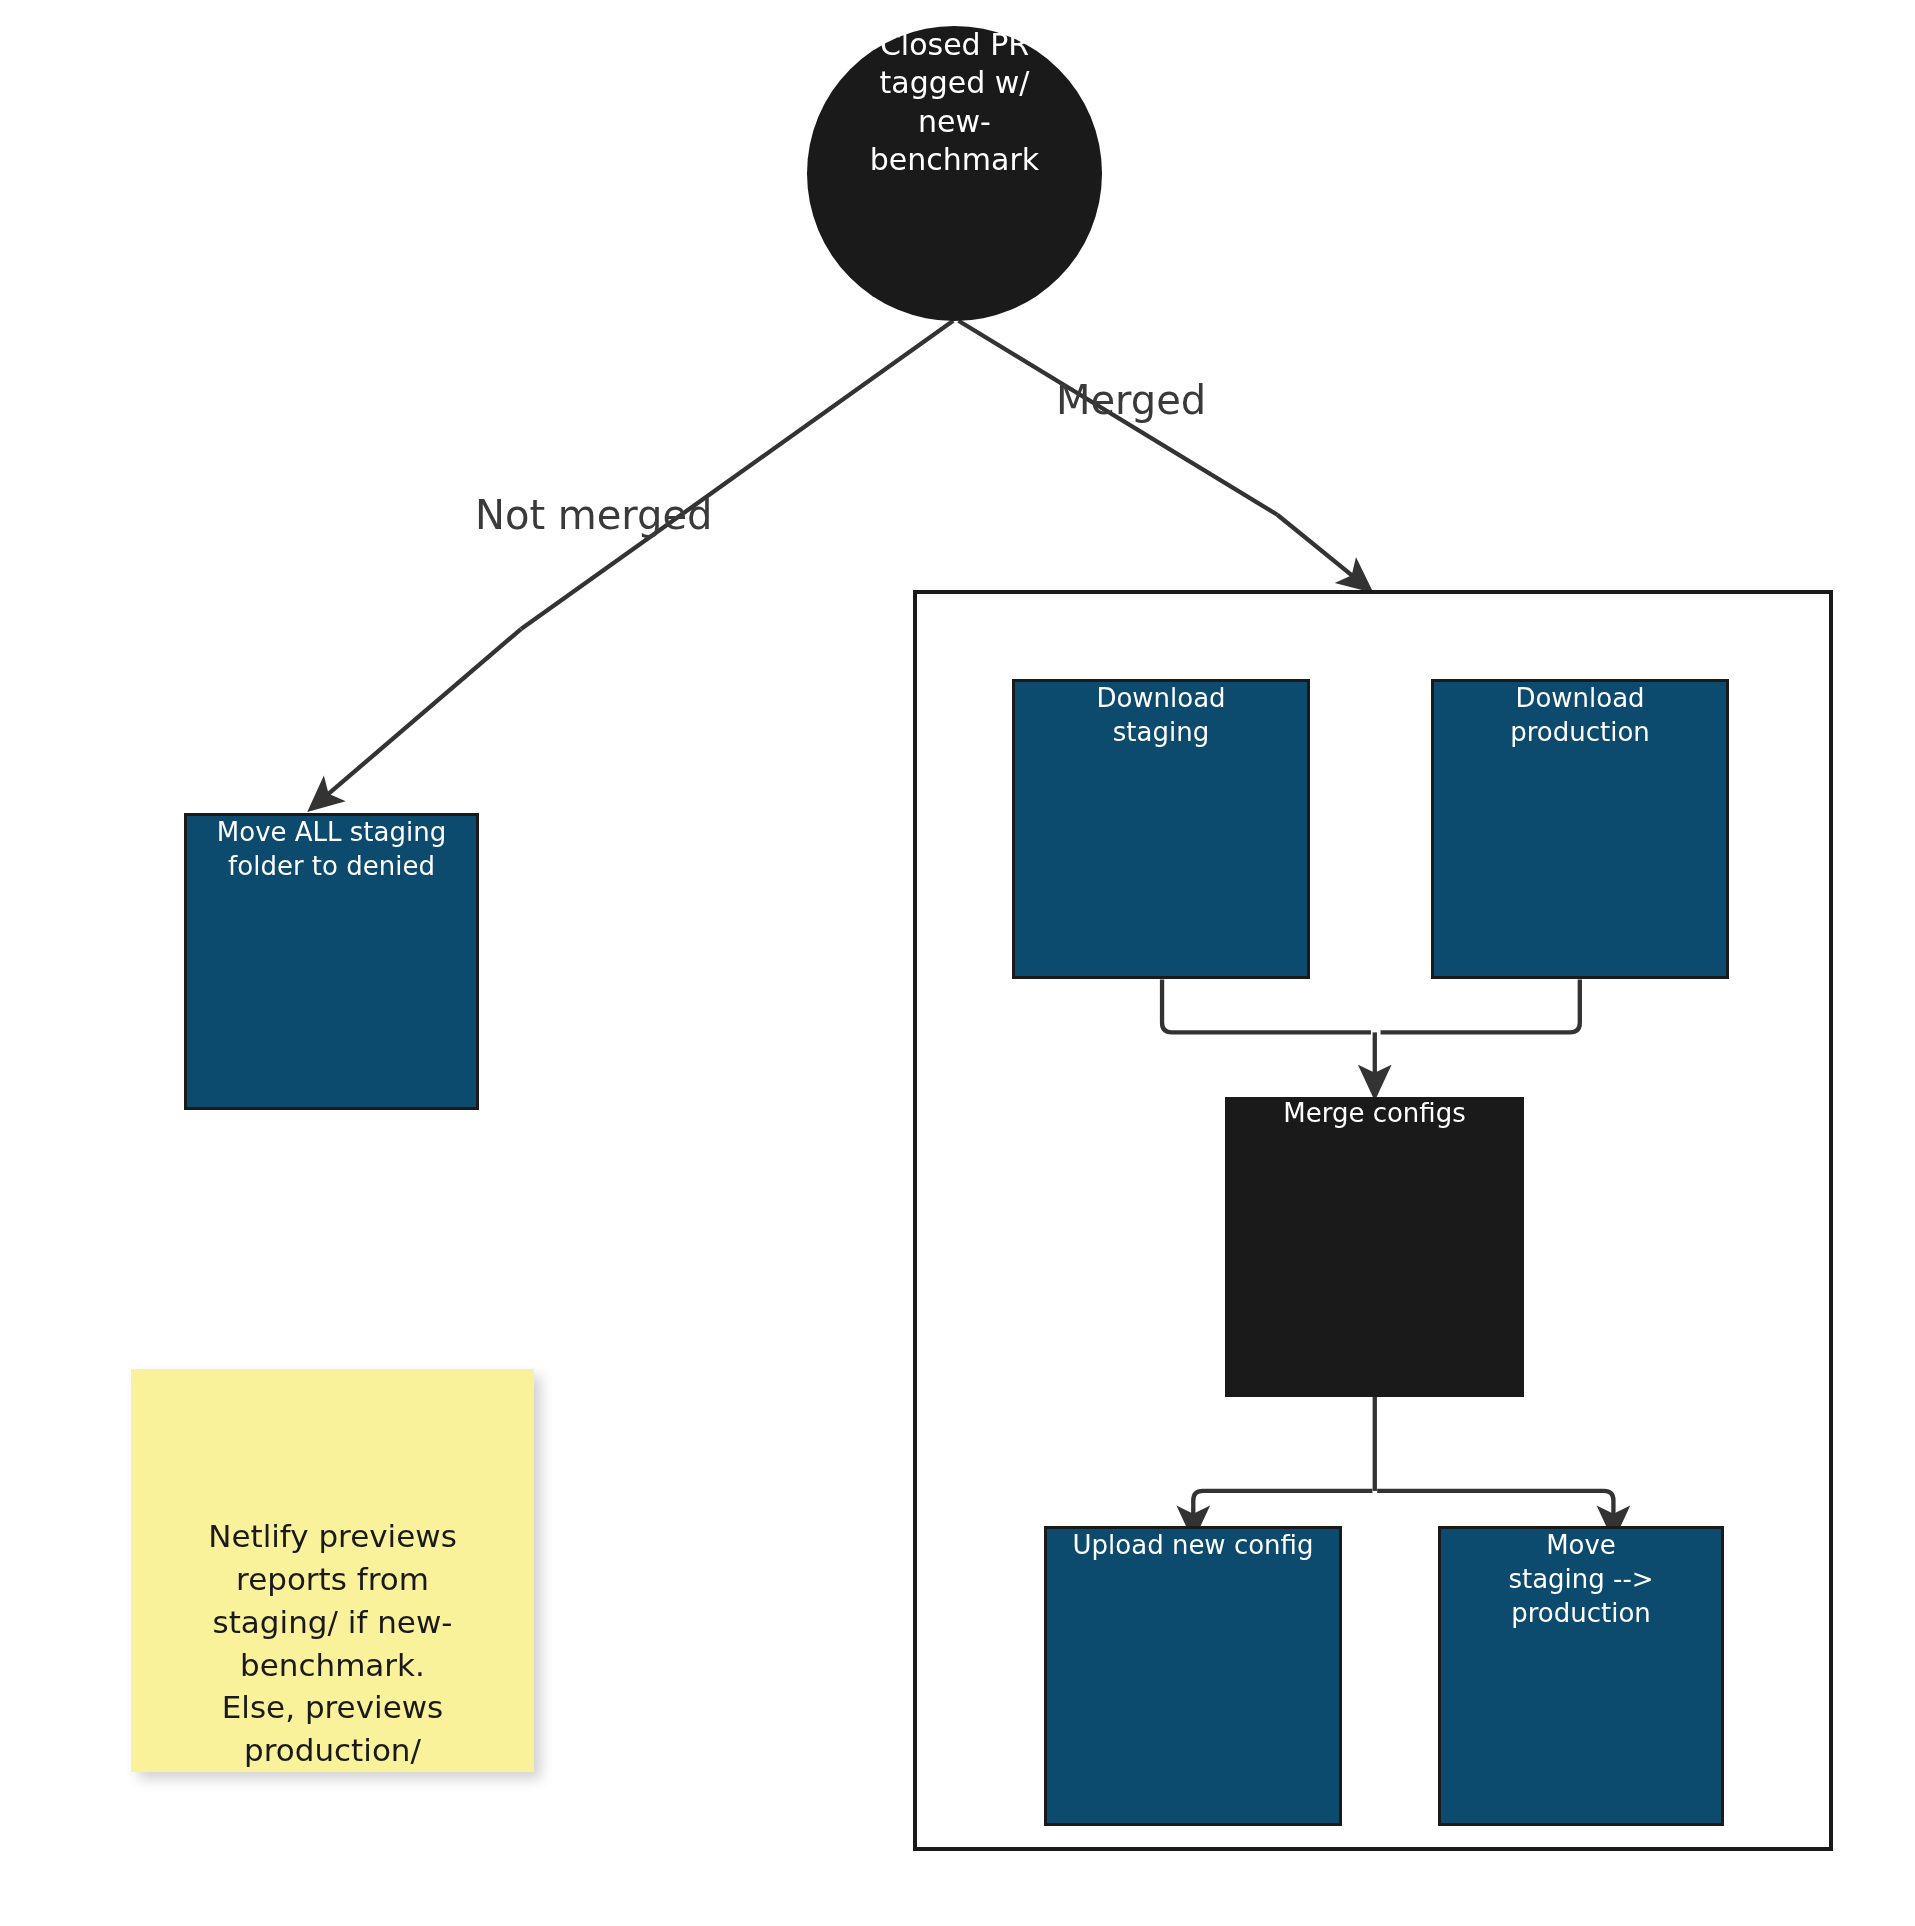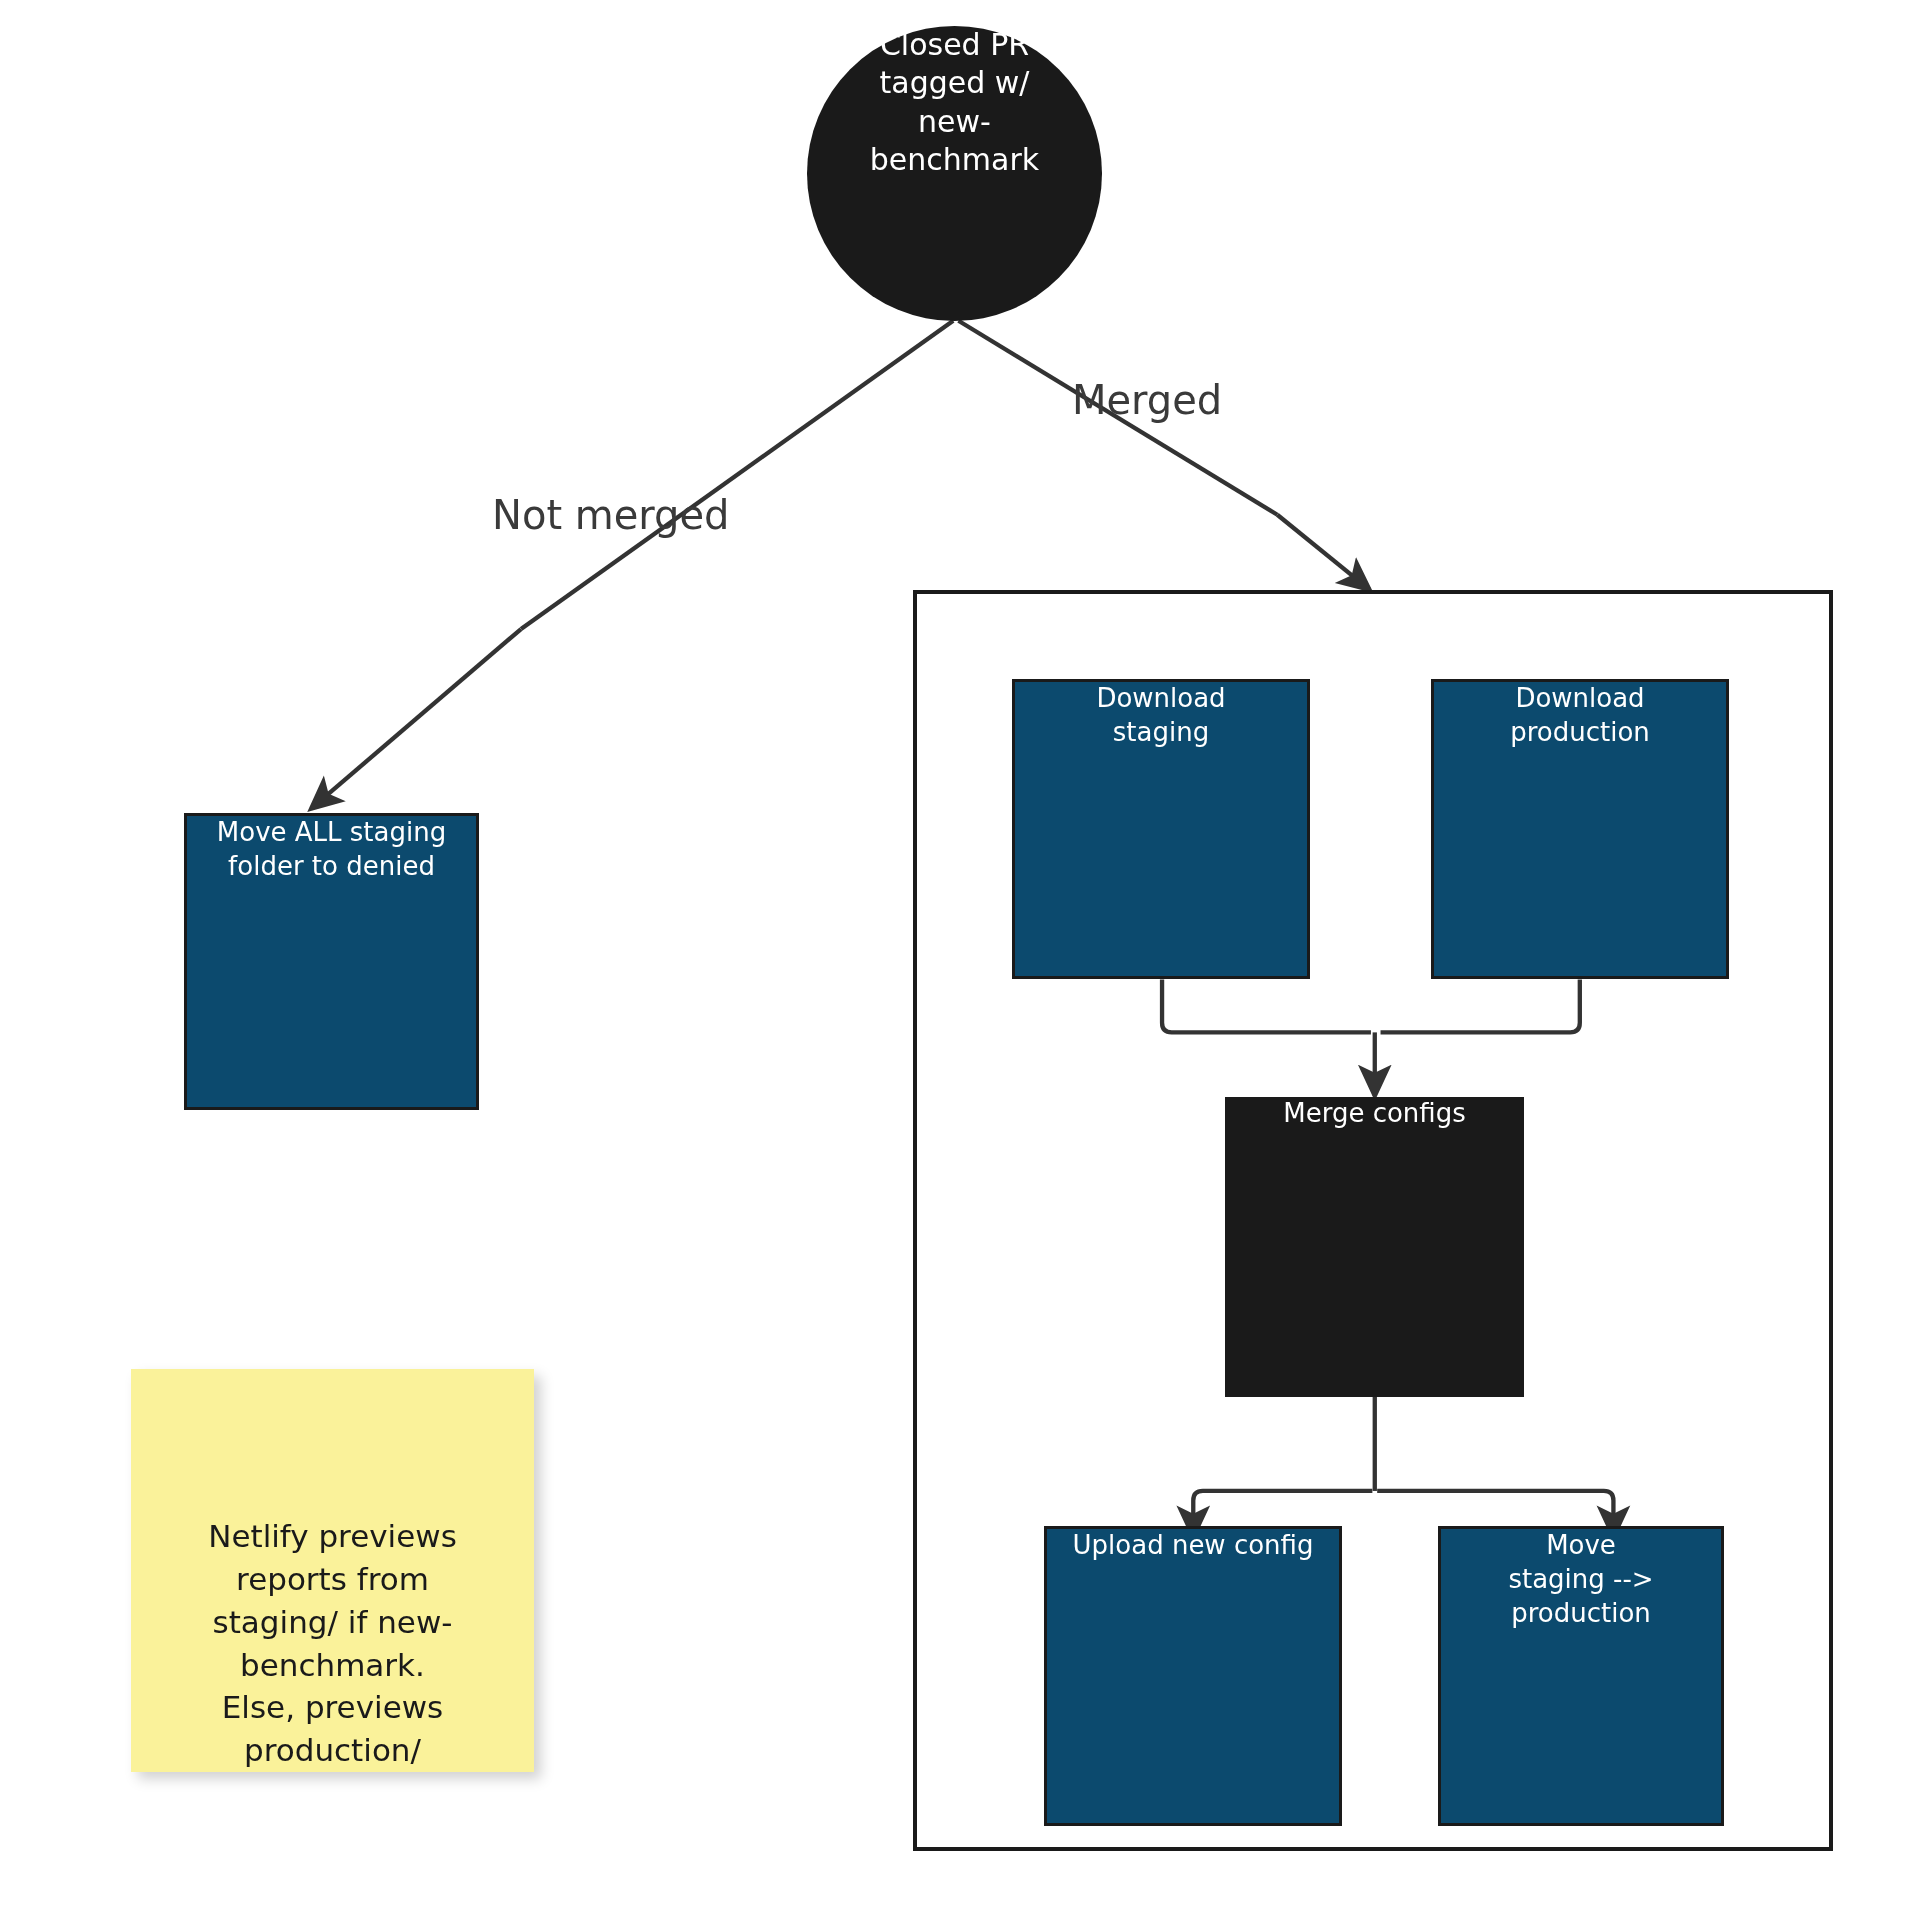--- a/index.html
+++ b/index.html
@@ -122,23 +122,23 @@
     <path d="M 2868 3105 L 3340 3105 Q 3360 3105 3360 3125 L 3360 3200" fill="none" stroke="#333333" stroke-width="9" marker-end="url(#arrowhead)"></path>
   </svg>
 
   <div class="node circle-node" style="left:807px; top:26px; width:295px; height:295px;">
     <div class="node-text">Closed PR
 tagged w/
 new-
 benchmark</div>
   </div>
 
-  <div class="edge-label" style="left:492px; top:492px;">Not merged</div>
+  <div class="edge-label" style="left:475px; top:492px;">Not merged</div>
 
-  <div class="edge-label" style="left:1056px; top:377px;margin-left:16px;">Merged</div>
+  <div class="edge-label" style="left:1056px; top:377px;">Merged</div>
 
   <div class="node red-node" style="left:156px; top:813px; width:295px; height:297px;margin-left:28px;">
     <div class="node-text">Move ALL staging
 folder to denied</div>
   </div>
 
   <div class="group-container" style="left:913px; top:590px; width:920px; height:1261px;"></div>
 
   <div class="node red-node" style="left:1012px; top:679px; width:298px; height:300px;">
     <div class="node-text">Download

